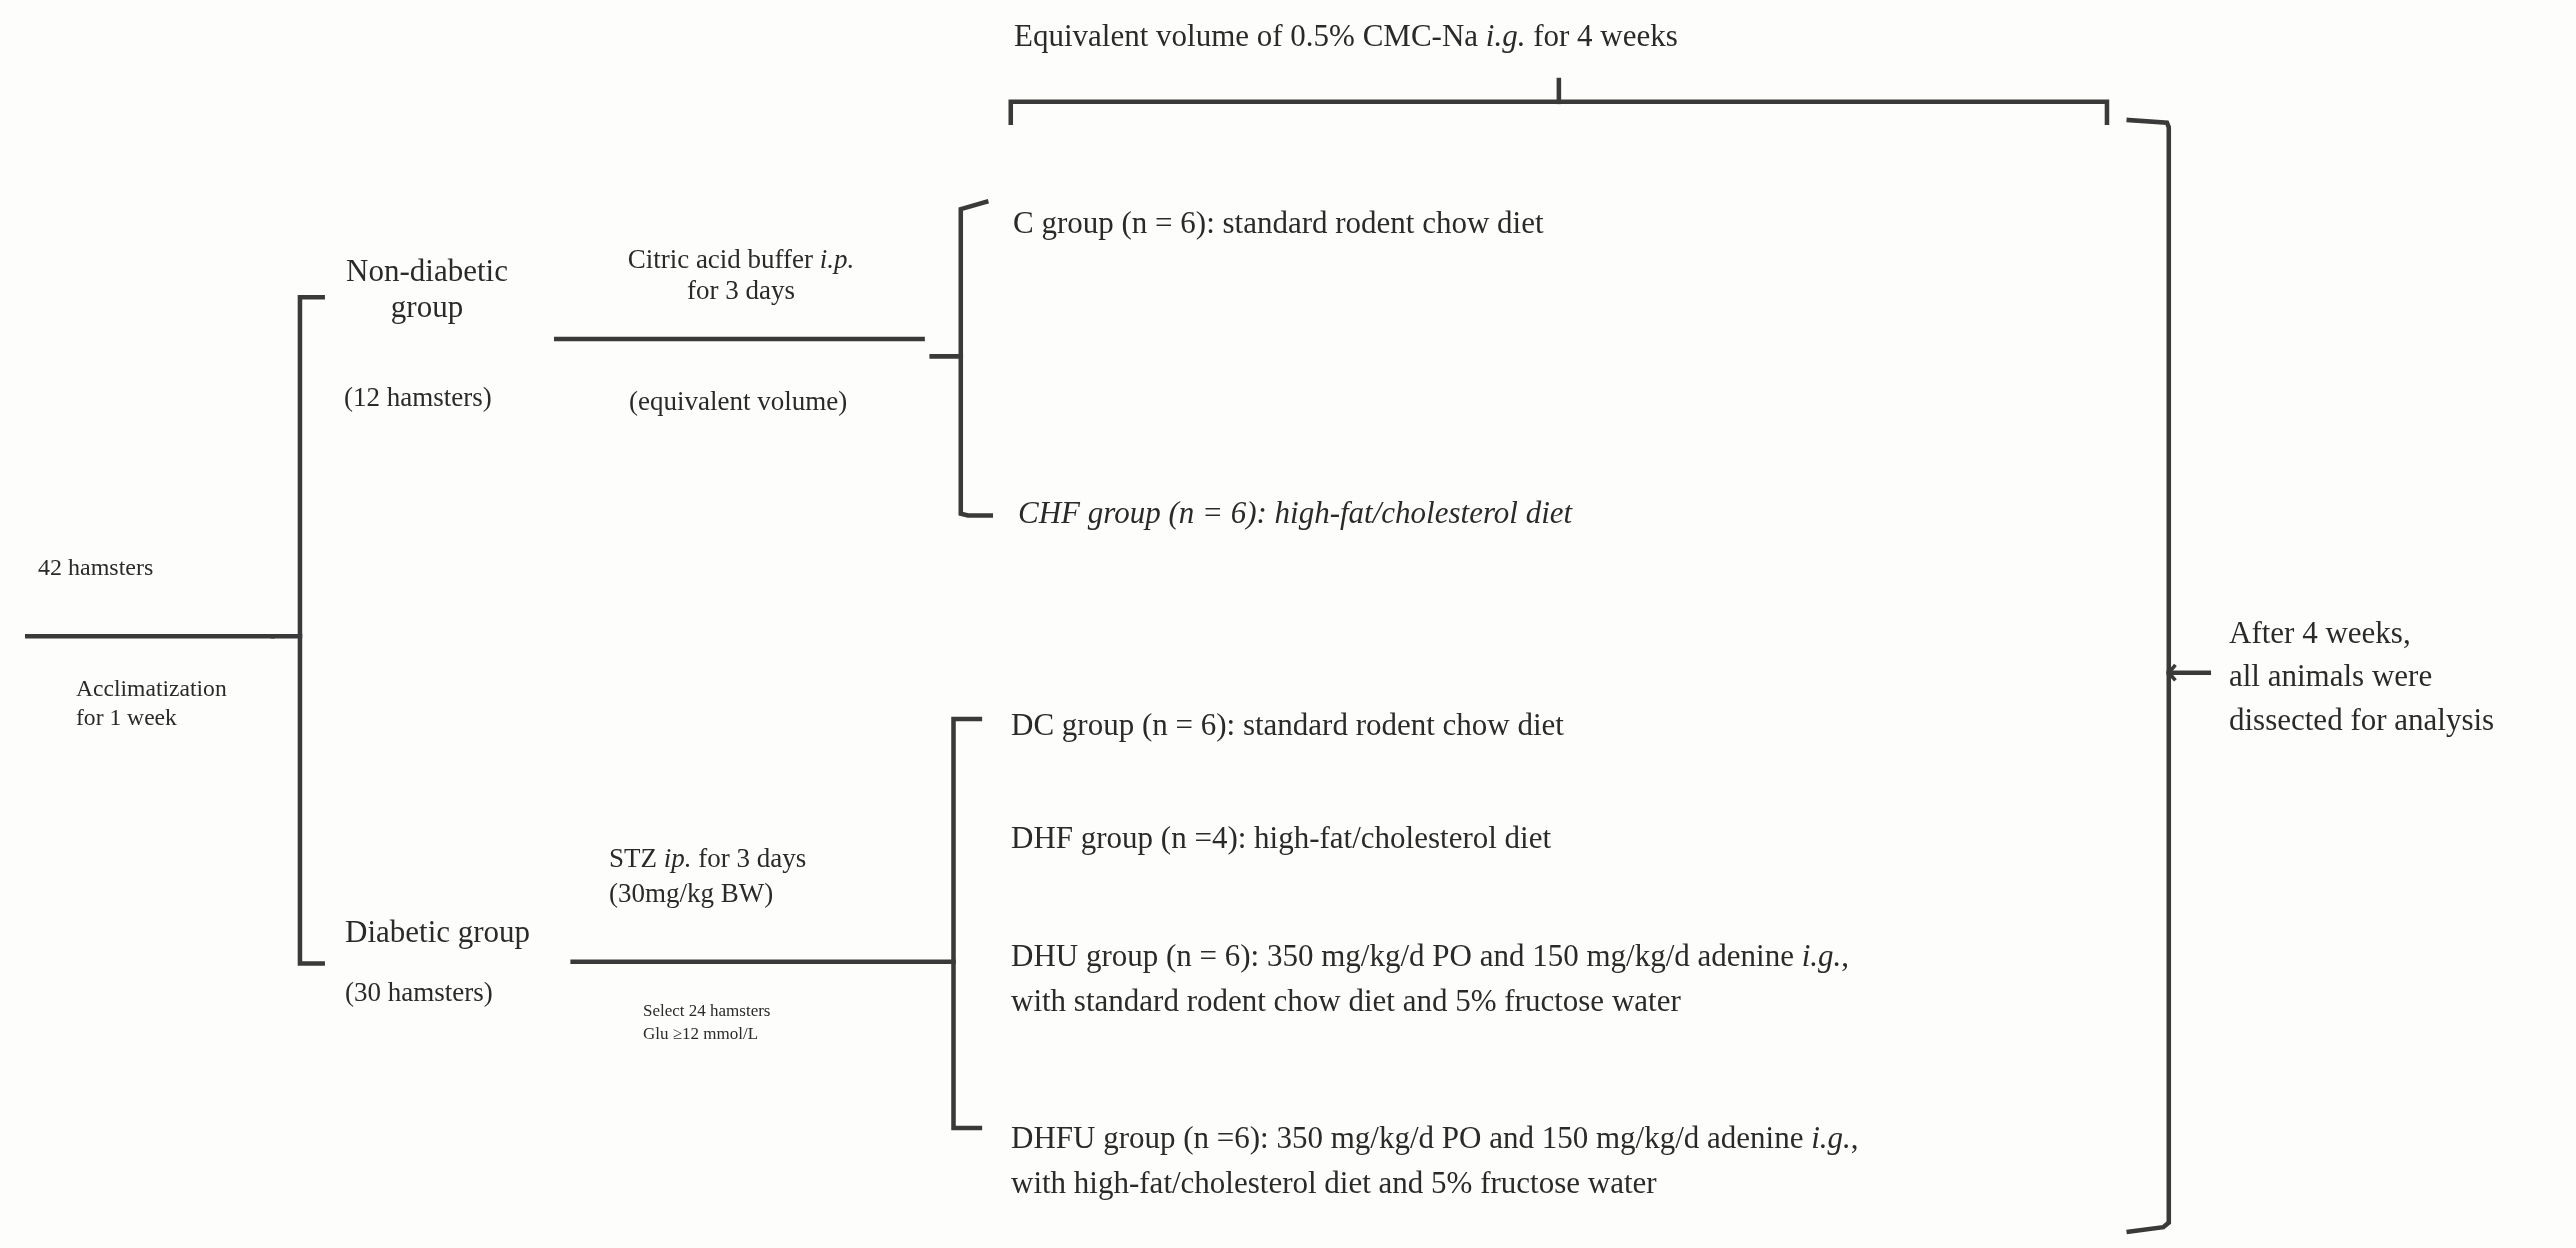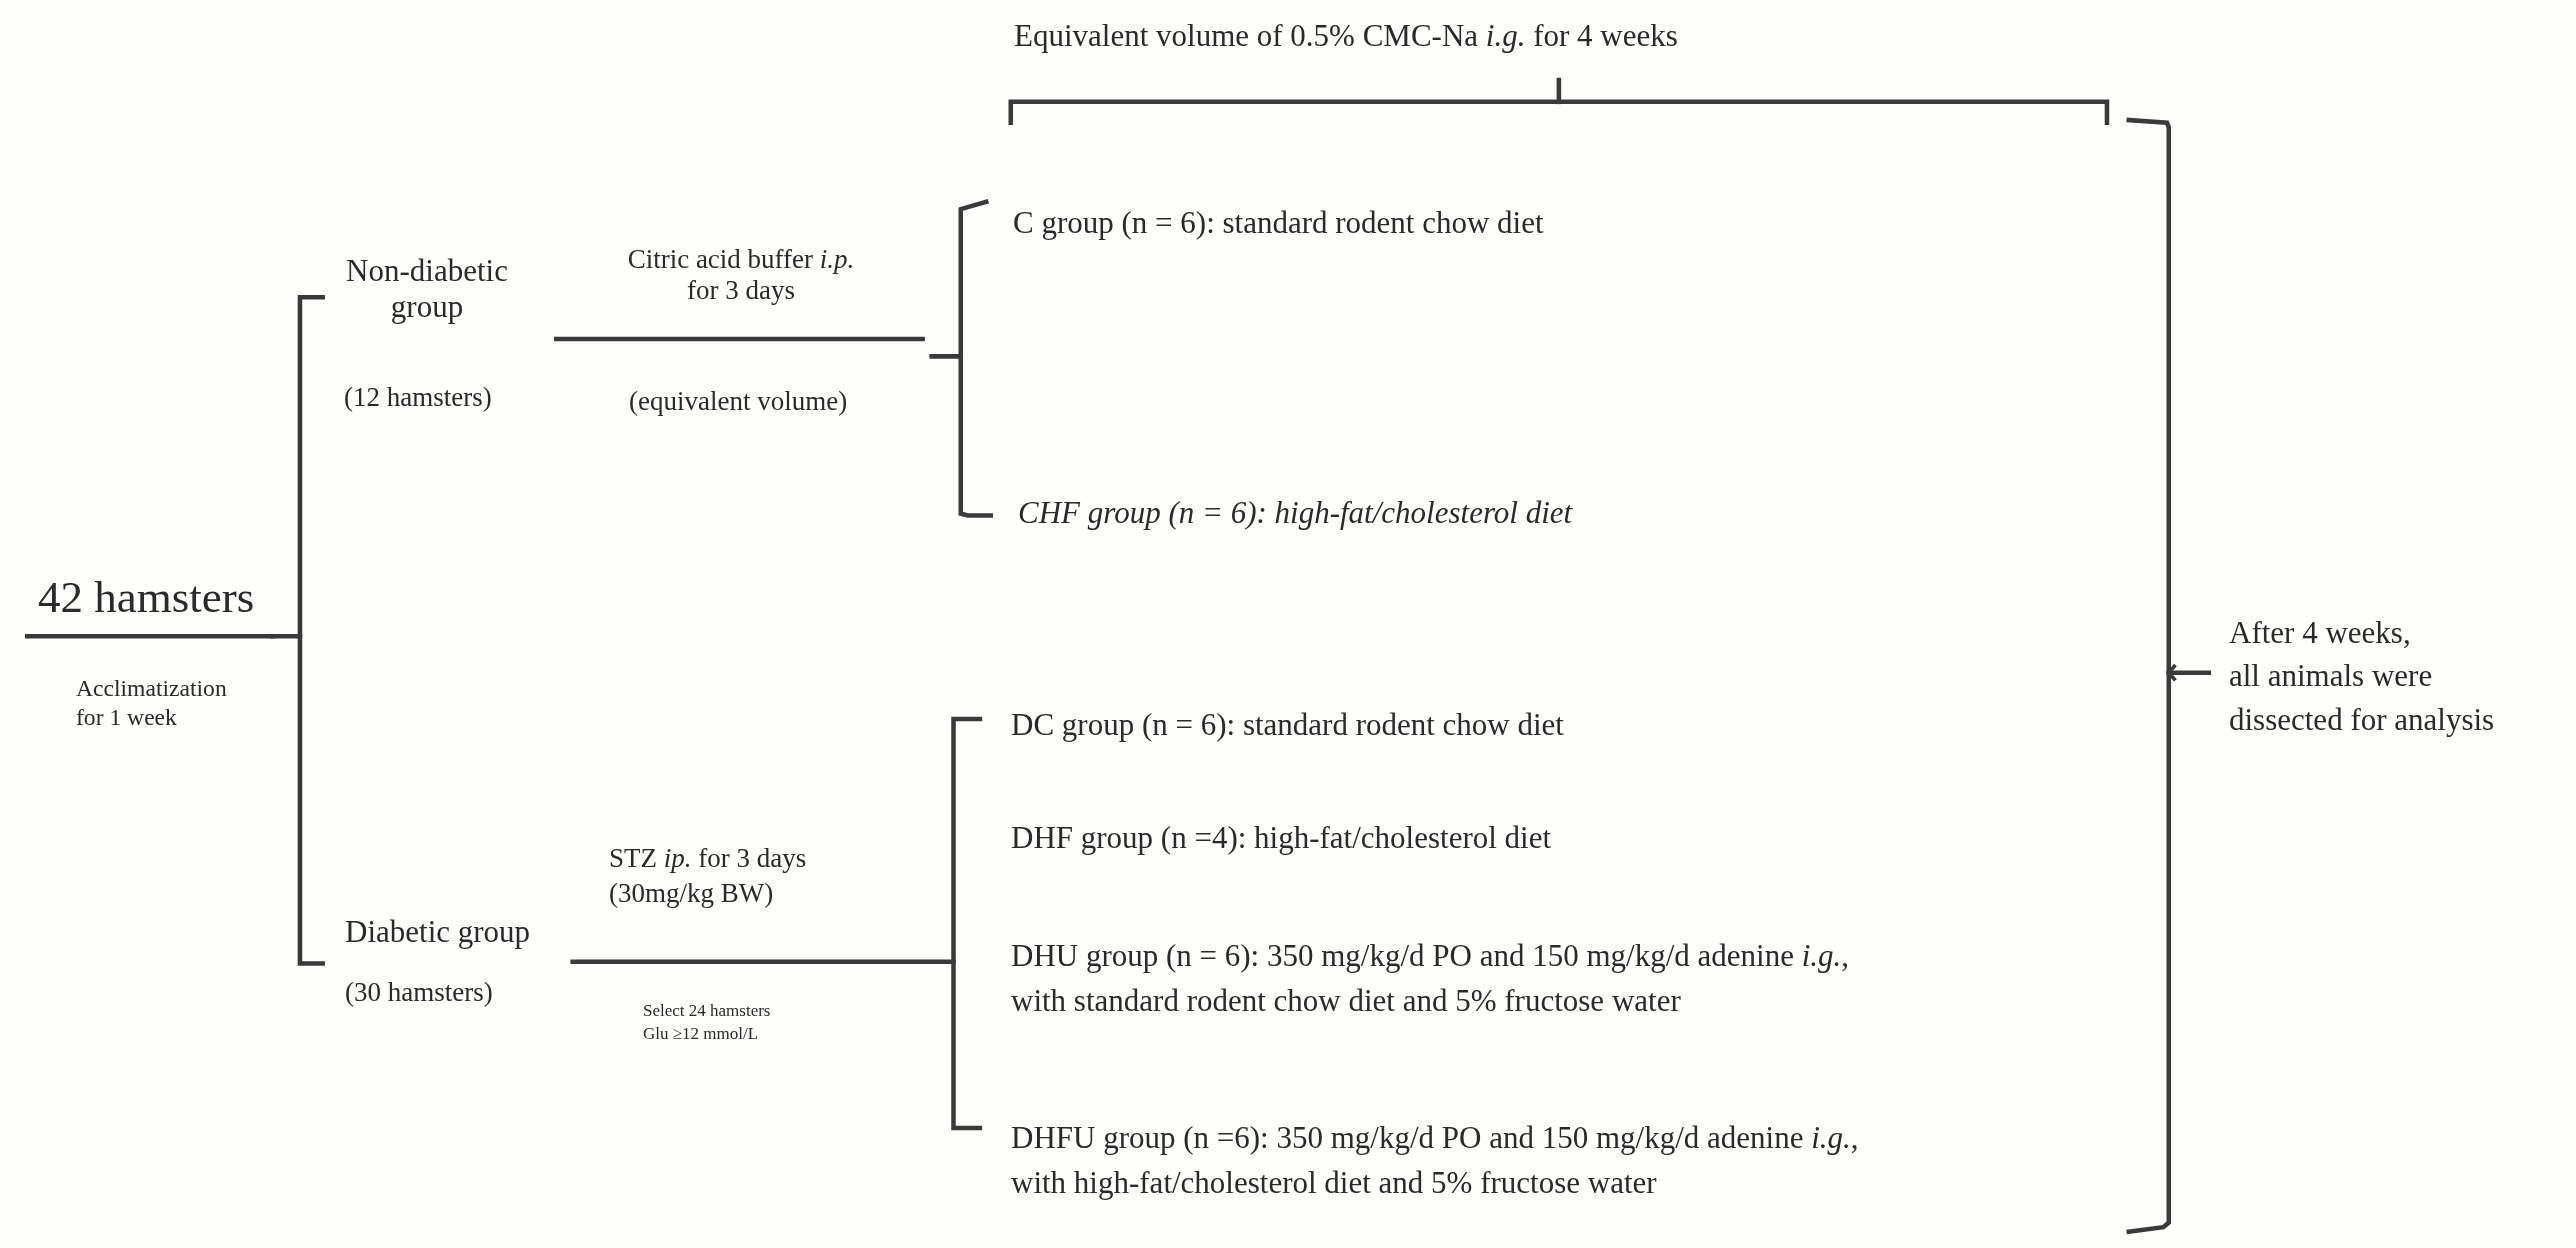--- a/index.html
+++ b/index.html
@@ -1,19 +1,19 @@
 <!DOCTYPE html>
 <html style="font-size:14.5px"><head>
 <meta charset="utf-8">
 <style>
   html, body { margin:0; padding:0; background:#fdfdfb; }
   body { width:2576px; height:1249px; position:relative; overflow:hidden;
          font-family:"Liberation Serif", "DejaVu Serif", serif; color:#2a2a2a; }
   .t { position:absolute; white-space:nowrap; line-height:1.15; }
-  .lg { font-size:45px;margin-top:18px; }
+  .lg { font-size:24px; }
   .md { font-size:31px; }
   .sm { font-size:27px; }
   .xs { font-size:23.6px;margin-left:34px; }
   .center { text-align:center; }
   i { font-style:italic;margin-top:12px; }
   svg.lines { position:absolute; left:0; top:0; }
 </style>
 </head>
 <body>
 

